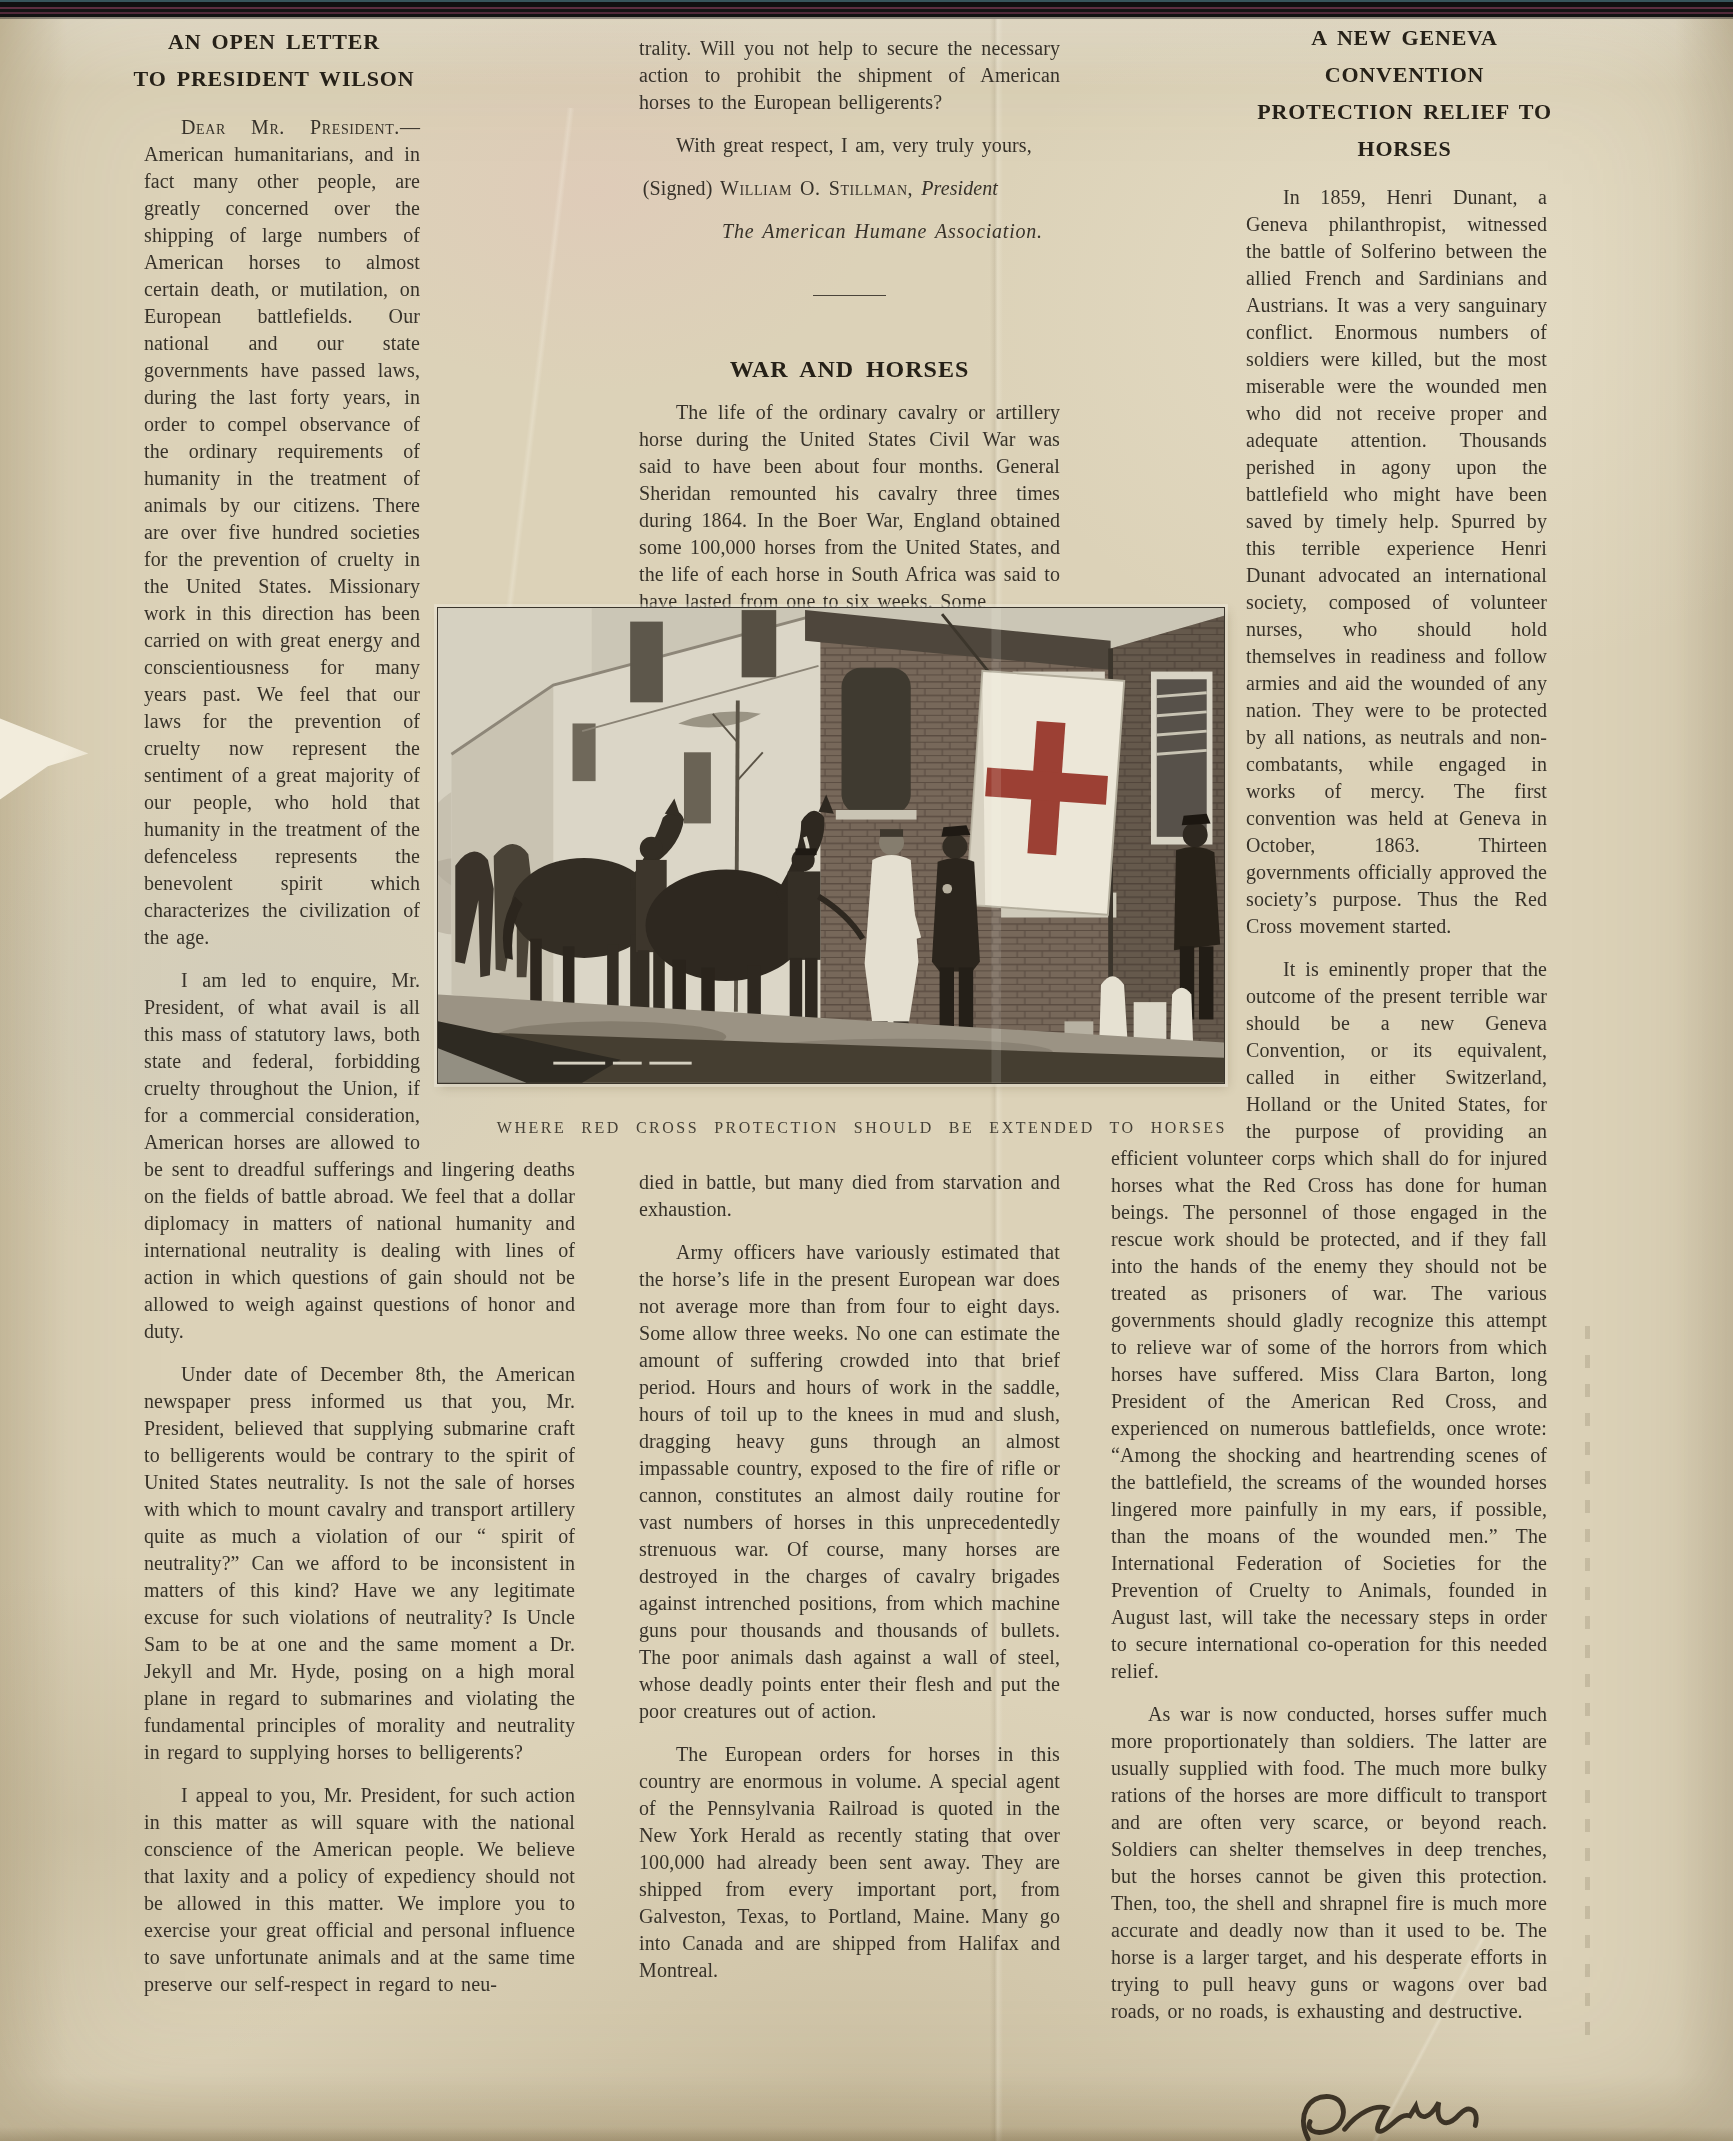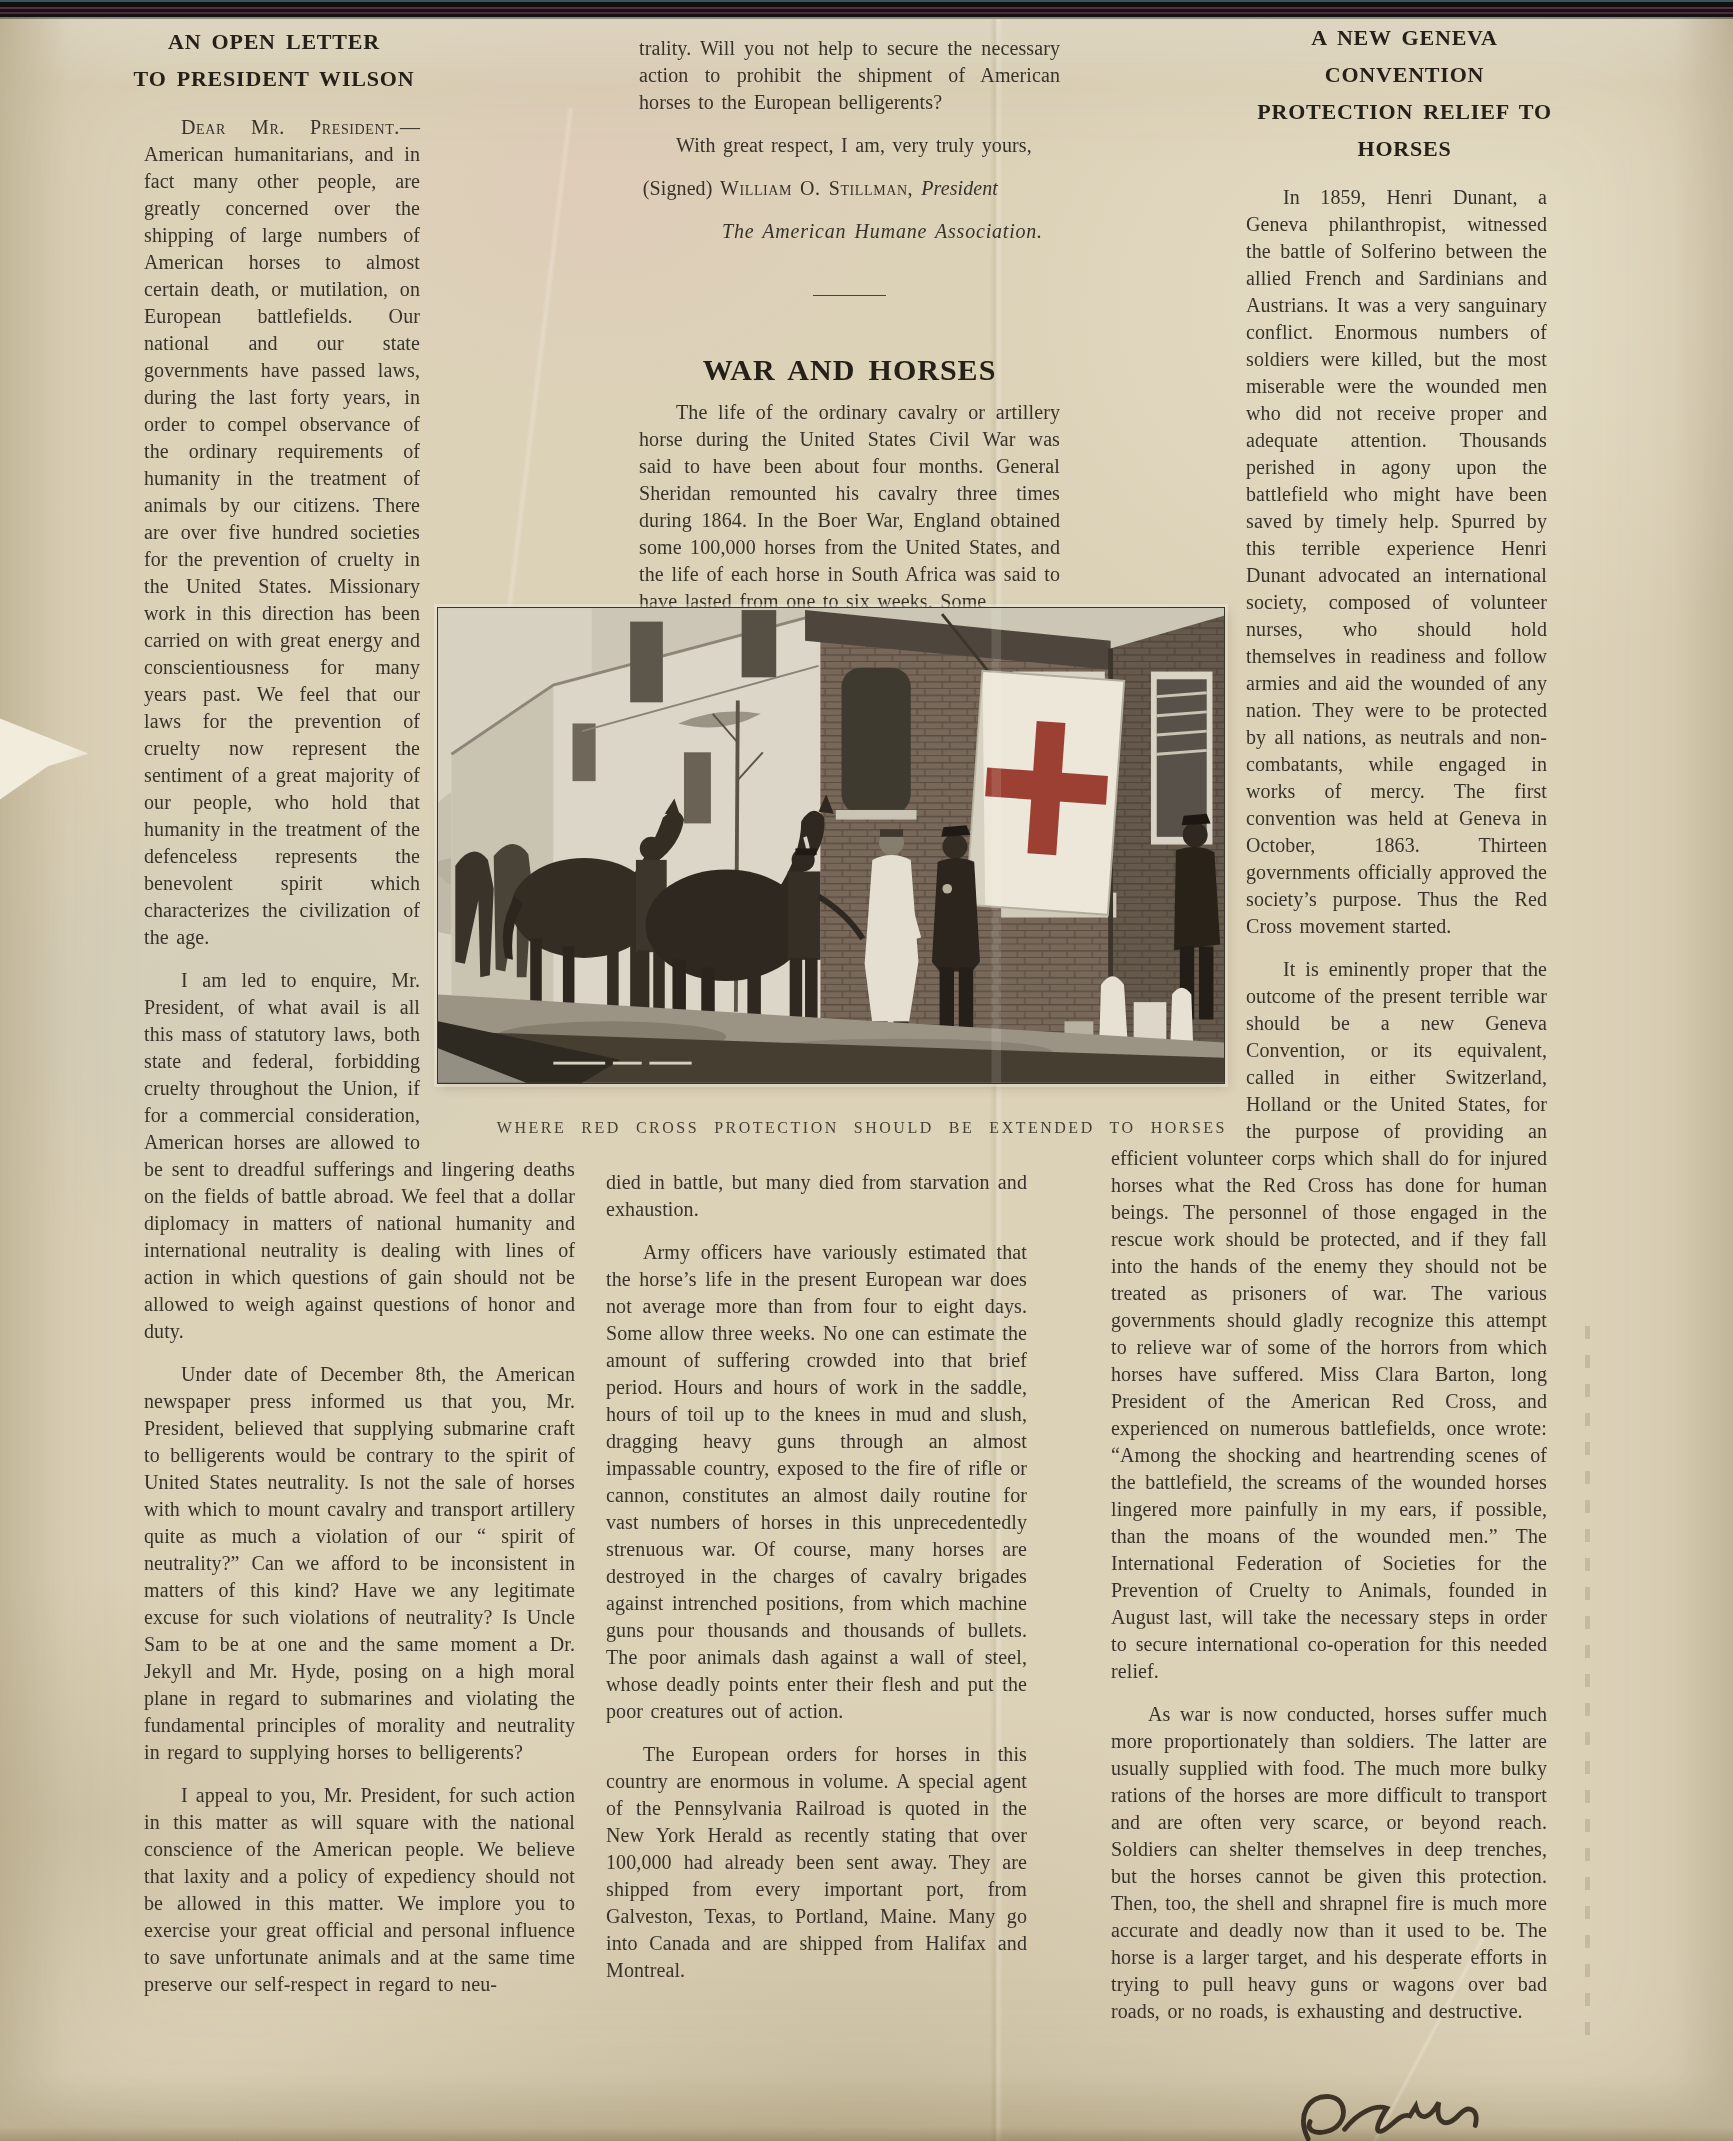--- a/index.html
+++ b/index.html
@@ -62,21 +62,21 @@
   .article-title { margin:0 0 17.3px; font-size:22px; line-height:37px; font-weight:bold; text-align:center; letter-spacing:0.8px; color:#262118; word-spacing:3.8px; }
   .tline { display:block; }
   .salutation { margin:0 0 13.4px; }
   .sal-line1 { padding-left:9.6px; }
   .sal-line2 { padding-left:79px; }
   .spacer-right { float:right; width:171px; height:553px; margin-top:580px; }
   .spacer-left  { float:left;  width:151px; height:596px; margin-top:528px; }
   .signed-line { padding-left:3.8px; }
   .org-line { padding-left:83px; font-style:italic; letter-spacing:0.8px; }
   .mid-sep { width:73px; border-top:1.9px solid #4a443a; margin:50px auto 0; }
-  .section-heading { margin:60px 0 14px; font-size:30px; font-weight:bold; text-align:center; letter-spacing:1px; color:#262118; word-spacing:4.8px; }
+  .section-heading { margin:60px 0 14px; font-size:24px; font-weight:bold; text-align:center; letter-spacing:1px; color:#262118; word-spacing:4.8px; }
   .photo-frame {
     position:absolute; left:437px; top:607px; width:786px; height:475px;
     border:1.9px solid #3a352c; background:#c9c4b4;
     box-shadow:0 0 0 2.9px rgba(244,240,228,0.45), 2.9px 3.8px 9.6px rgba(90,75,45,0.25);
   }
   .photo-frame svg { display:block; }
   .photo-caption {
     position:absolute; left:437px; top:1119px; width:790px;
     font-size:16px; letter-spacing:2.5px; word-spacing:8.6px;
     color:#454036; text-align:right;
@@ -274,21 +274,21 @@
             <rect x="220" y="472" width="44" height="3"></rect>
         </g>
       </g>
 
       <rect x="576" y="0" width="10" height="494" fill="#fffdf4" opacity="0.12"></rect>
       <polygon points="0,458 92,494 0,494" fill="#e8e2d1" opacity="0.55"></polygon>
     </svg>
   </figure>
   <figcaption class="photo-caption">WHERE RED CROSS PROTECTION SHOULD BE EXTENDED TO HORSES</figcaption>
 
-  <section class="col" style="left:590px; top:1153px; width:453px;">
+  <section class="col" style="left:623px; top:1153px; width:453px;">
     <p class="no-indent">died in battle, but many died from starvation and exhaustion.</p>
     <p>Army officers have variously estimated that the horse’s life in the present European war does not average more than from four to eight days. Some allow three weeks. No one can estimate the amount of suffering crowded into that brief period. Hours and hours of work in the saddle, hours of toil up to the knees in mud and slush, dragging heavy guns through an almost impassable country, exposed to the fire of rifle or cannon, constitutes an almost daily routine for vast numbers of horses in this unprecedentedly strenuous war. Of course, many horses are destroyed in the charges of cavalry brigades against intrenched positions, from which machine guns pour thousands and thousands of bullets. The poor animals dash against a wall of steel, whose deadly points enter their flesh and put the poor creatures out of action.</p>
     <p>The European orders for horses in this country are enormous in volume. A special agent of the Pennsylvania Railroad is quoted in the New York Herald as recently stating that over 100,000 had already been sent away. They are shipped from every important port, from Galveston, Texas, to Portland, Maine. Many go into Canada and are shipped from Halifax and Montreal.</p>
   </section>
 
   <section class="col" style="left:1095px; top:19px; width:468px;">
     <div class="spacer-left"></div>
     <h1 class="article-title">
       <span class="tline">A NEW GENEVA CONVENTION</span>
       <span class="tline">PROTECTION RELIEF TO HORSES</span>

